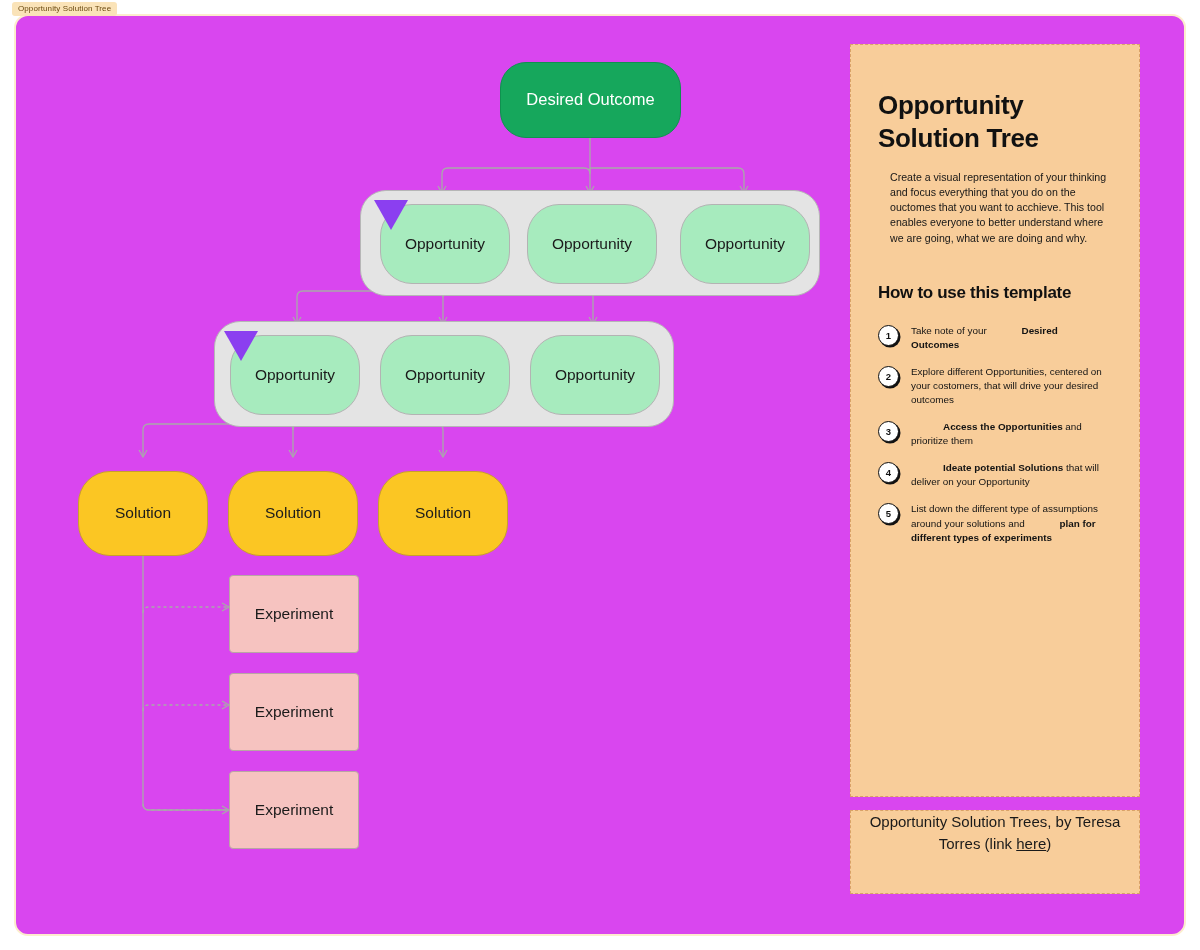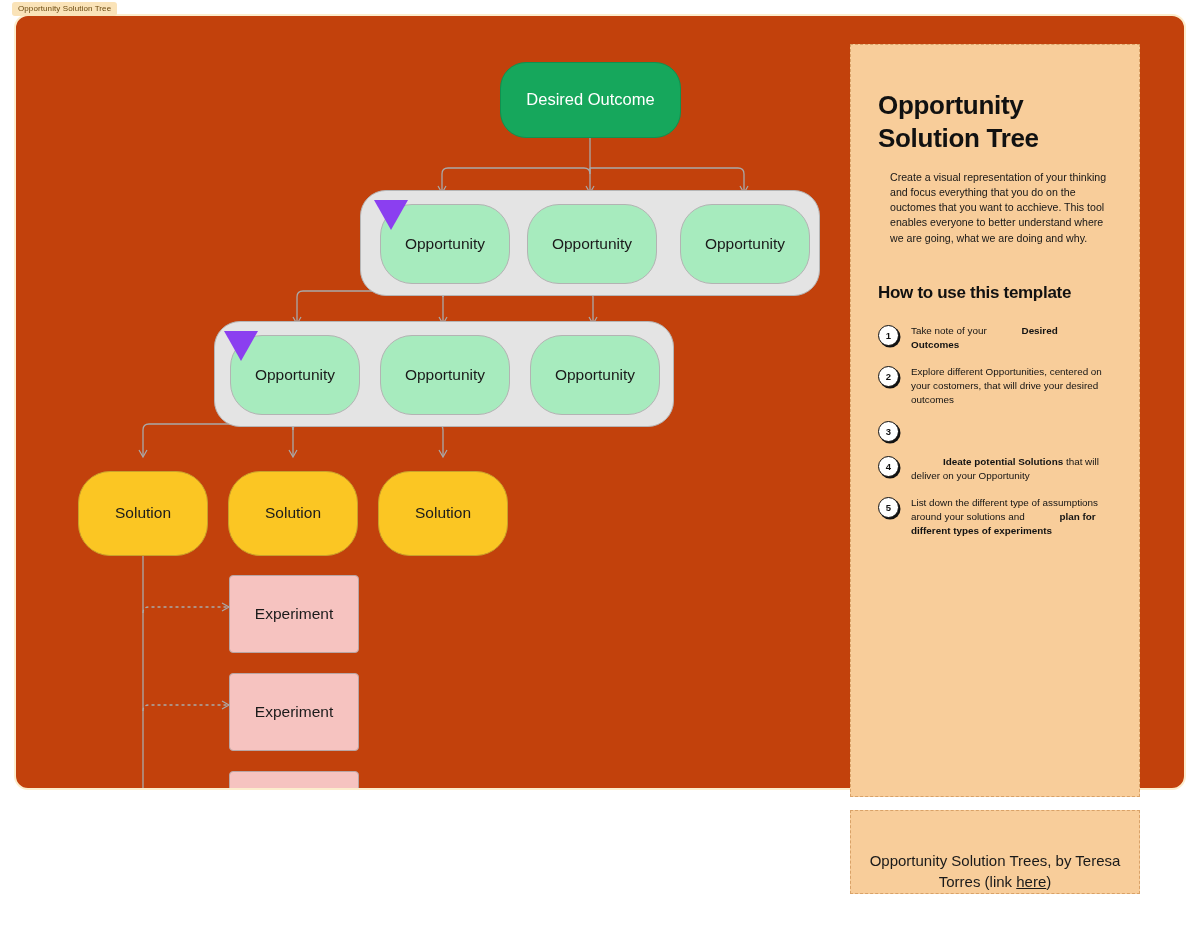--- a/index.html
+++ b/index.html
@@ -21,22 +21,22 @@
     padding: 2px 6px 3px 6px;
     border-radius: 3px;
     letter-spacing: .1px;
     white-space: nowrap;
     z-index: 40;
   }
 
   
   .canvas {
     position: absolute; left: 14px; top: 14px;
-    width: 1172px; height: 776px;
-    background: #c2410c;
+    width: 1172px; height: 922px;
+    background: #d946ef;
     border: 2px solid #fcedcd;
     border-radius: 14px;
     overflow: hidden;
   }
 
   svg.wires { position: absolute; left: 0; top: 0; width: 1172px; height: 922px; pointer-events: none; }
 
   
   .node {
     position: absolute;
@@ -128,21 +128,21 @@
   .step-text { font-size: 9.9px; color: #131313; line-height: 1.42; max-width: 196px; }
   .step-text b { font-weight: bold; padding-left: 32px; }
 
   
   .footer {
     position: absolute;
     left: 850px; top: 810px;
     width: 290px; height: 84px;
     background: #f8cd9a;
     border: 1px dashed #d9a268;
-    display: flex; align-items: flex-end; justify-content: center;
+    display: flex; align-items: flex-start; justify-content: center;
     text-align: center;
     padding: 0 18px;
     font-size: 15px; color: #1a1a1a; line-height: 1.45;
     z-index: 12;
   }
   .footer a { color: #1a1a1a; text-decoration: underline; }
 </style>
 </head>
 <body>
 
@@ -254,20 +254,21 @@
       <div class="step">
         <div class="step-num">1</div>
         <div class="step-text">Take note of your <b>Desired Outcomes</b></div>
       </div>
       <div class="step">
         <div class="step-num">2</div>
         <div class="step-text">Explore different Opportunities, centered on your costomers, that will drive your desired outcomes</div>
       </div>
       <div class="step">
         <div class="step-num">3</div>
+        <div class="step-text"><b>Access the Opportunities</b> and prioritize them</div>
       </div>
       <div class="step">
         <div class="step-num">4</div>
         <div class="step-text"><b>Ideate potential Solutions</b> that will deliver on your Opportunity</div>
       </div>
       <div class="step">
         <div class="step-num">5</div>
         <div class="step-text">List down the different type of assumptions around your solutions and <b>plan for different types of experiments</b></div>
       </div>
     </div>

